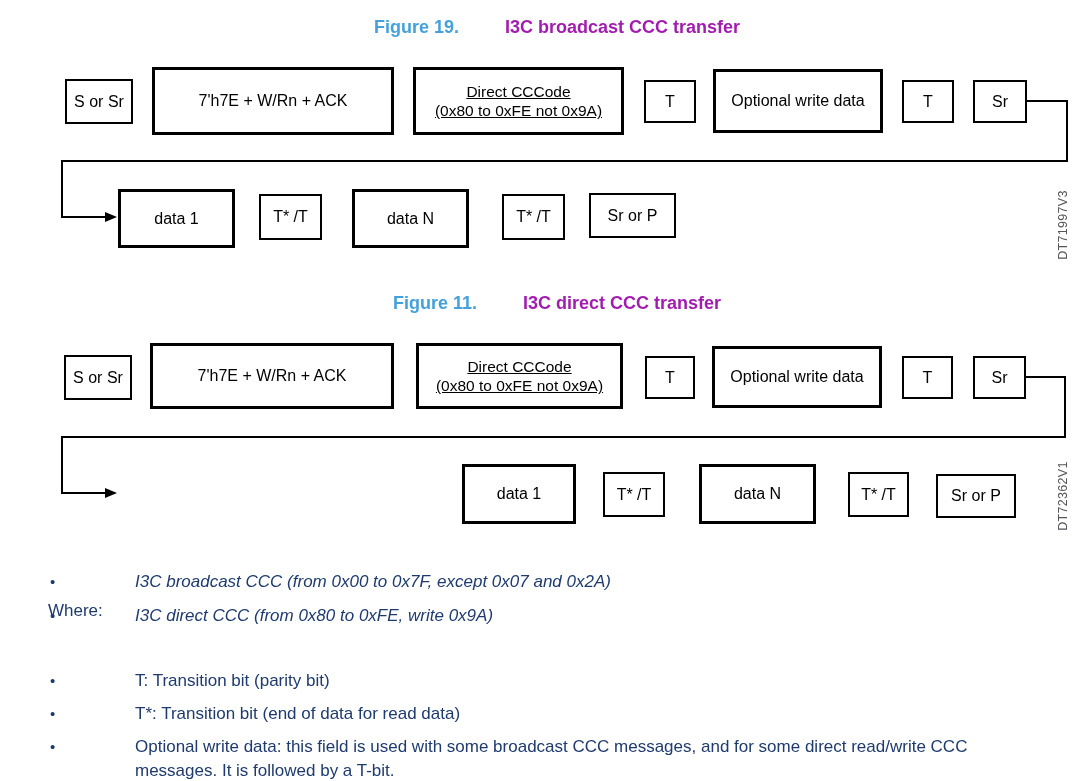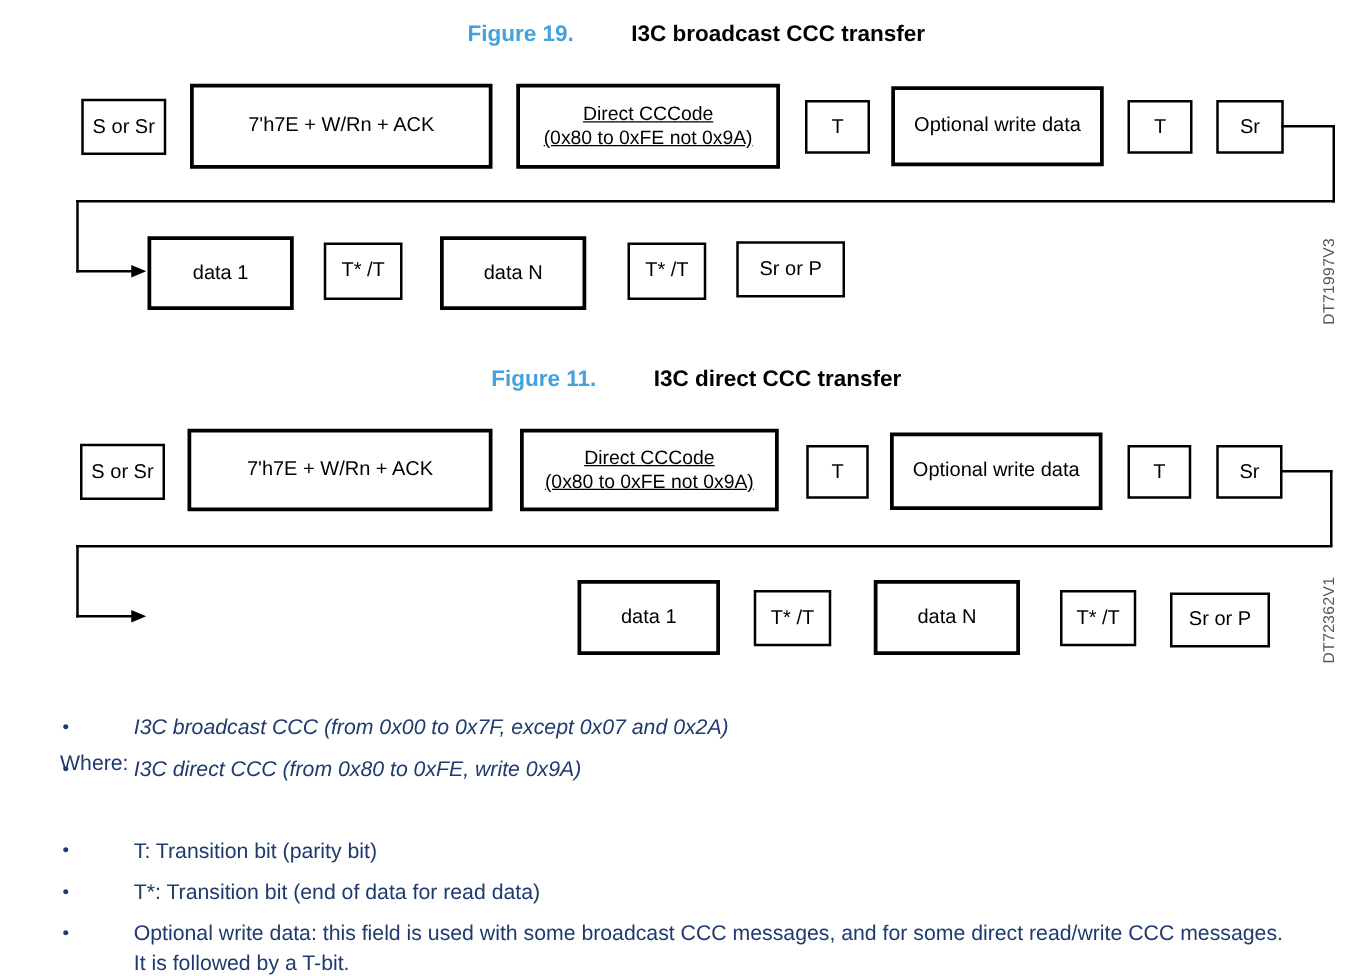--- a/index.html
+++ b/index.html
@@ -5,21 +5,21 @@
   html,body{margin:0;padding:0;background:#fff;}
   .canvas{
     position:relative;width:1080px;height:781px;background:#ffffff;
     font-family:"Liberation Sans", sans-serif;overflow:hidden;
   }
   .fig-title{
     position:absolute;left:17px;width:1080px;text-align:center;
     font-weight:bold;font-size:18px;white-space:nowrap;
   }
   .fig-title .lbl{color:#44a1dc;margin-right:6px;}
-  .fig-title .txt{color:#000000;margin-left:40px;}
+  .fig-title .txt{color:#a21caf;margin-left:40px;}
   .box{
     position:absolute;box-sizing:border-box;border:3px solid #000;background:#fff;
     display:flex;align-items:center;justify-content:center;text-align:center;
     font-size:16px;line-height:1.25;white-space:pre-line;color:#000;
   }
   .box.sm{border-width:2.5px;text-align:right;}
   .box.code{font-size:15.5px;text-decoration:underline;}
   .seg{position:absolute;background:#000;}
   .ah{
     position:absolute;width:0;height:0;
@@ -29,21 +29,21 @@
   .vtext{
     position:absolute;width:90px;text-align:center;transform:rotate(-90deg);
     font-size:12.5px;color:#54545c;letter-spacing:0.3px;white-space:nowrap;
   }
   .note{position:absolute;color:#1e3a6e;font-size:17px;line-height:22px;}
   .bul{
     position:absolute;left:50px;width:990px;color:#1e3a6e;font-size:17px;
     display:flex;align-items:flex-start;
   }
   .bul .dot{width:57px;flex:none;font-size:15px;line-height:23px;}
-  .bul .btxt{line-height:24px;}
+  .bul .btxt{line-height:24px;margin-left:28px;}
   .bul.it .btxt{font-style:italic;}
 </style>
 </head>
 <body>
 
 <div class="canvas">
 
   <div class="fig-title" style="top:17px;">
     <span class="lbl">Figure 19.</span><span class="txt">I3C broadcast CCC transfer</span>
   </div>

